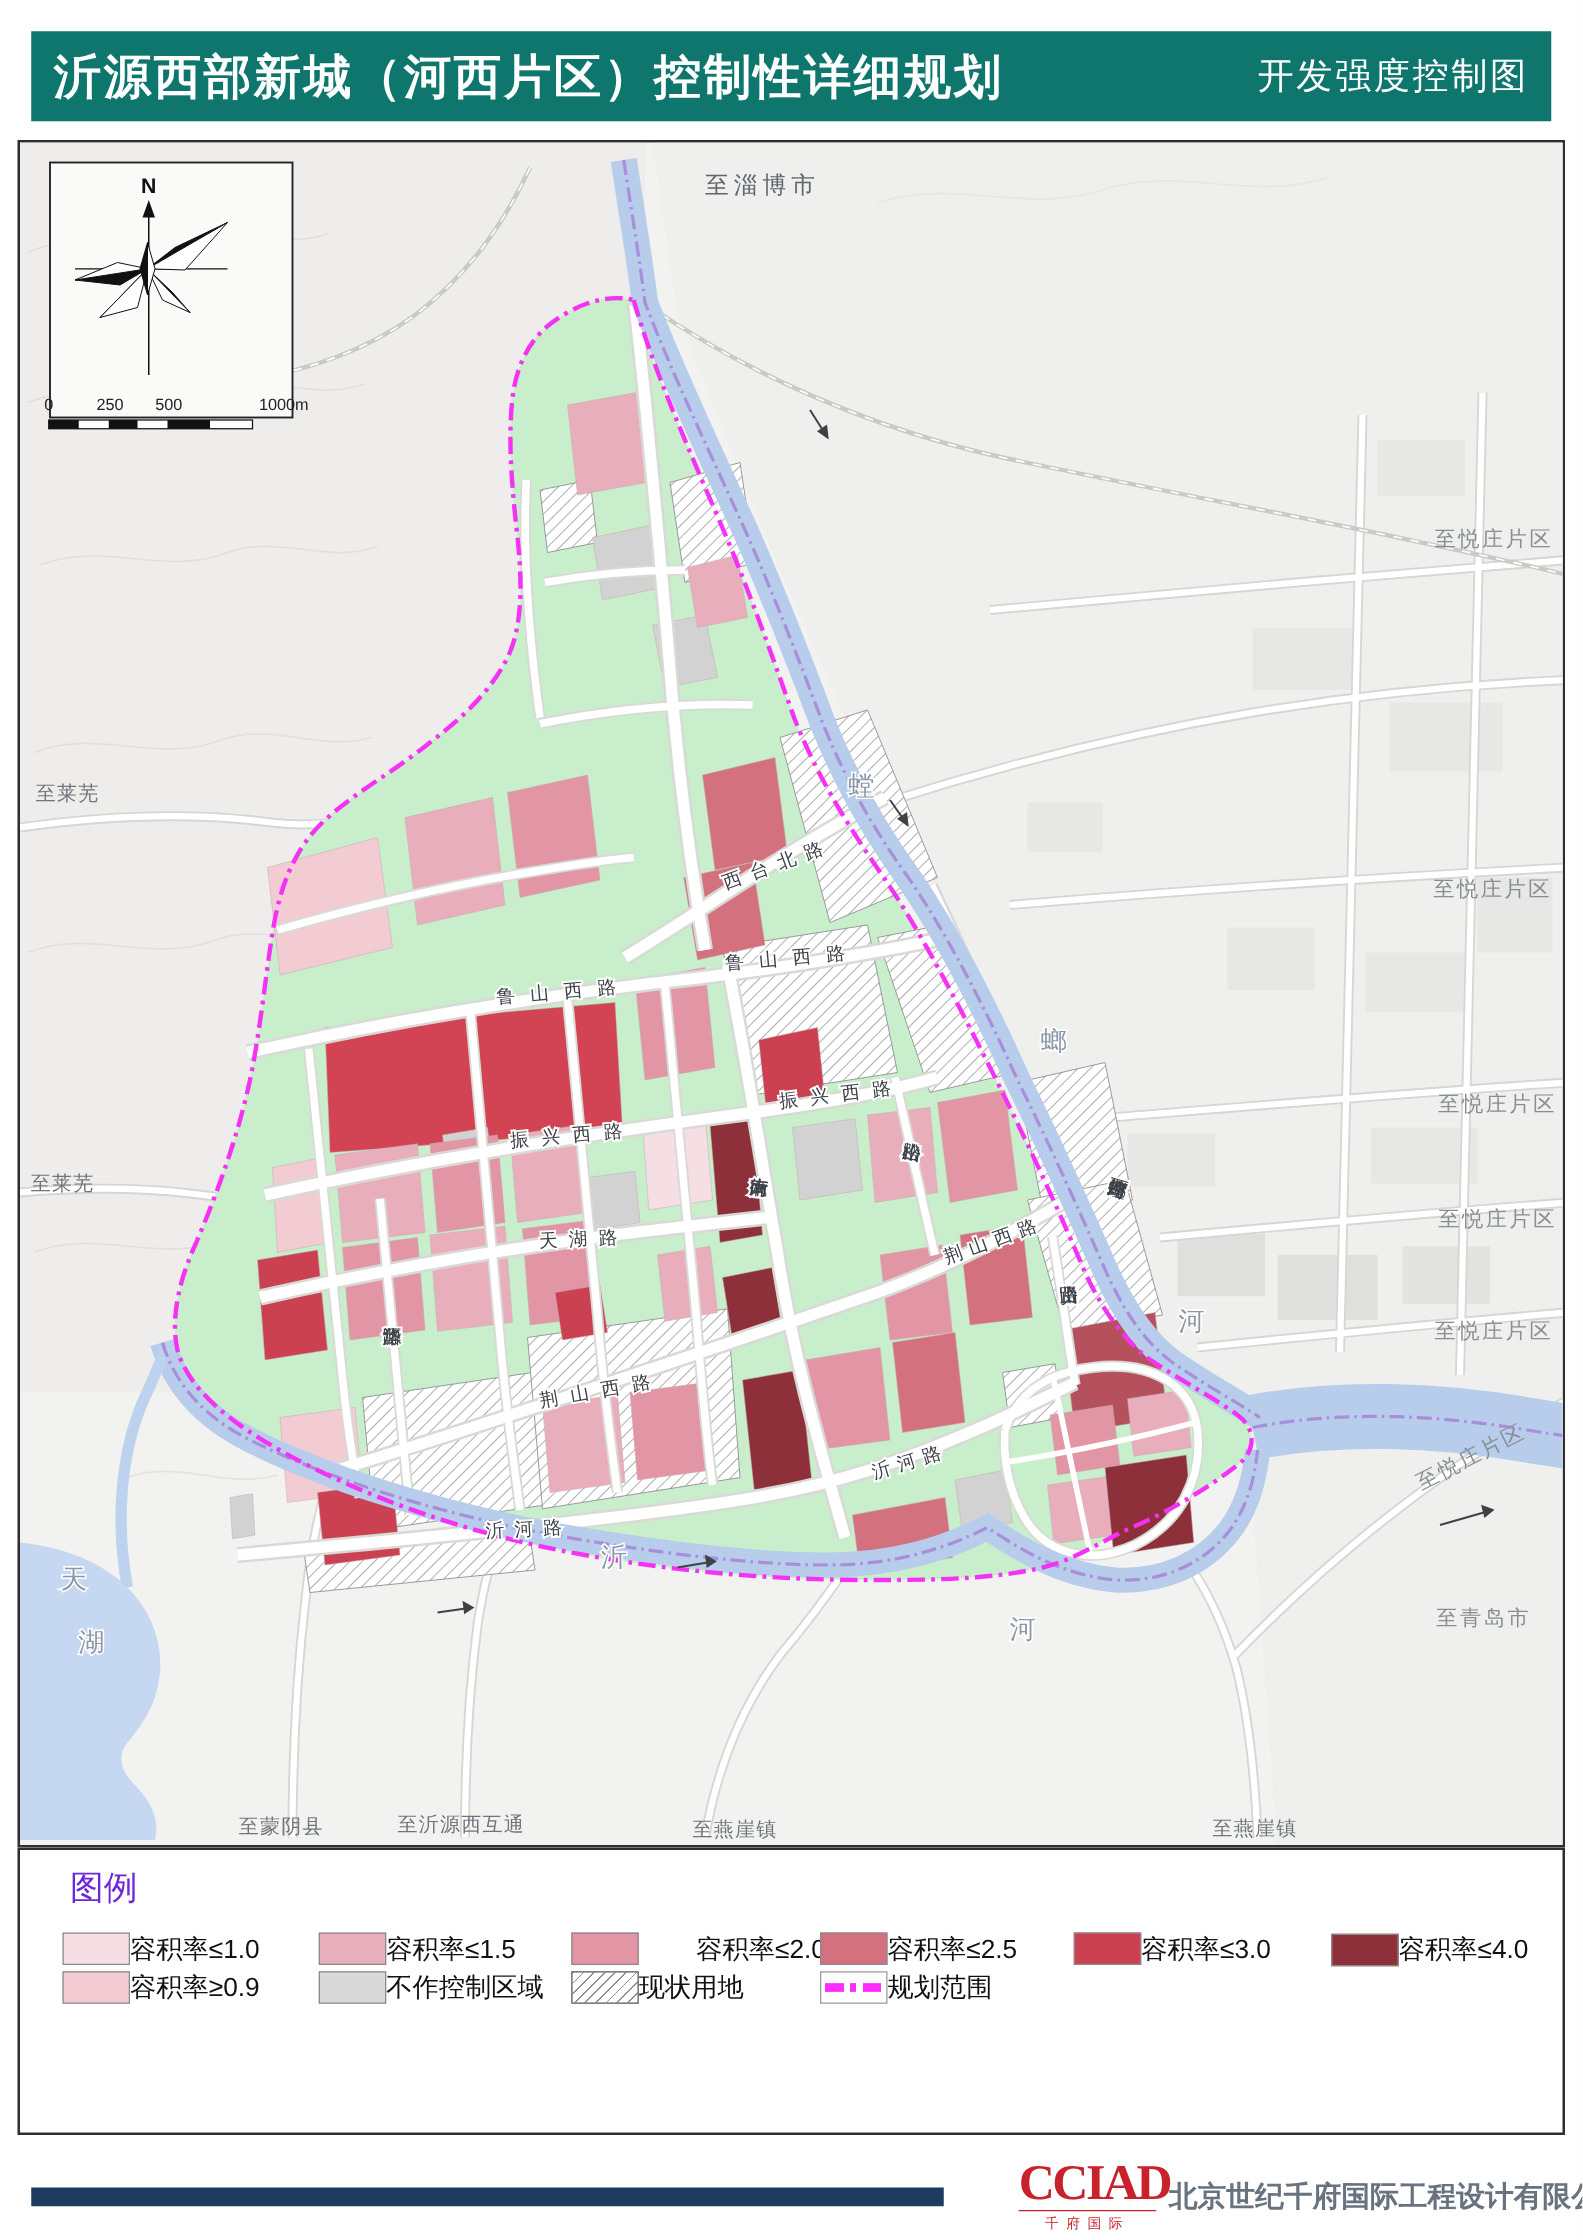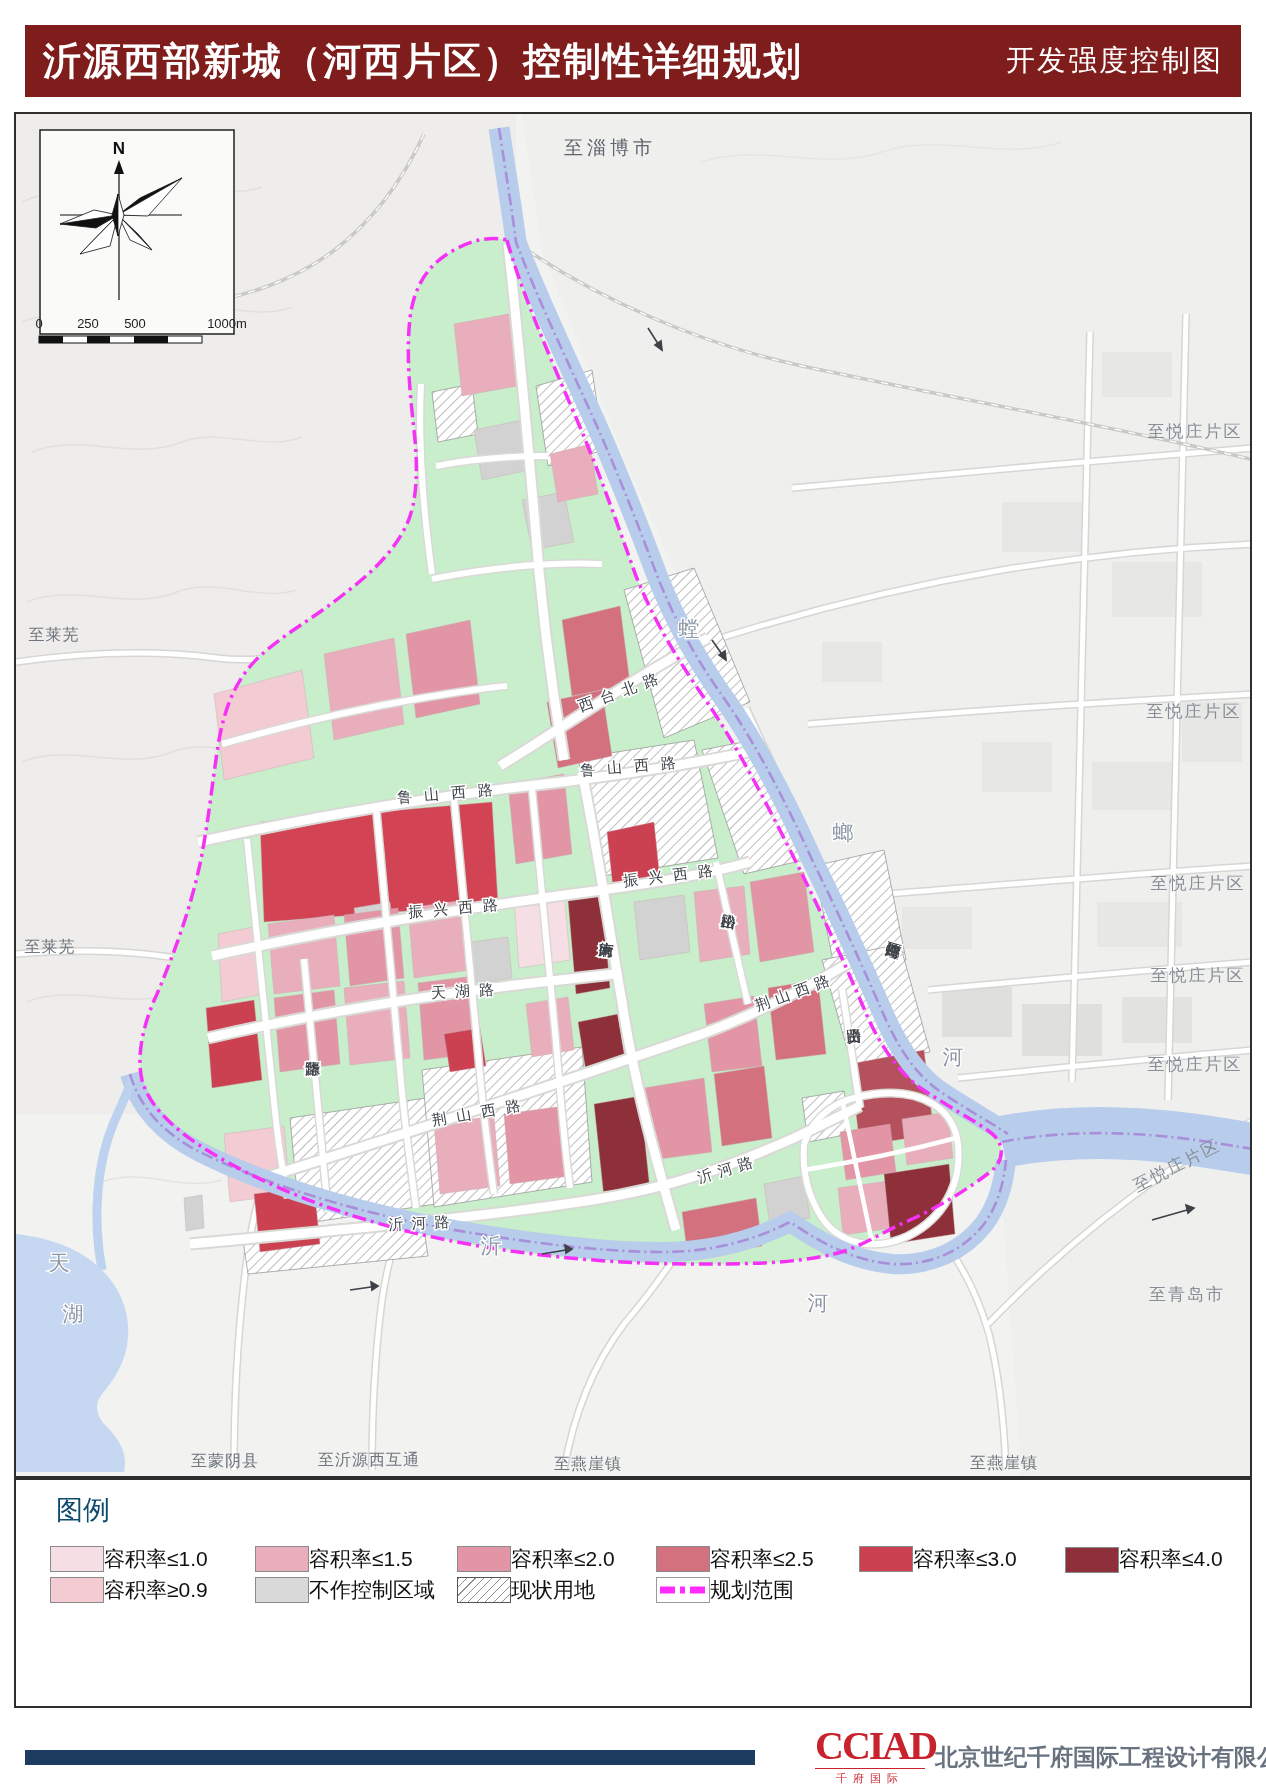--- a/index.html
+++ b/index.html
@@ -1,26 +1,26 @@
 <!DOCTYPE html>
 <html><head>
 <meta charset="utf-8">
 <style>
   html,body{margin:0;padding:0;background:#ffffff;}
   .page{position:relative;width:1266px;height:1792px;background:#fff;overflow:hidden;
         font-family:"Liberation Sans","DejaVu Sans",sans-serif;}
-  .titlebar{position:absolute;left:25px;top:25px;width:1216px;height:72px;background:#7f1d1d;
+  .titlebar{position:absolute;left:25px;top:25px;width:1216px;height:72px;background:#0f766e;
             display:flex;align-items:center;justify-content:space-between;box-sizing:border-box;padding:0 18px;}
   .titlebar .main-title{color:#fff;font-size:38px;font-weight:bold;letter-spacing:2px;white-space:nowrap;}
   .titlebar .sub-title{color:#fff;font-size:29px;font-weight:normal;letter-spacing:2px;white-space:nowrap;}
   .map-frame{position:absolute;left:14px;top:112px;width:1238px;height:1366px;border:2px solid #2e2e2e;
              box-sizing:border-box;background:#f3f3f1;overflow:hidden;}
   .legend-panel{position:absolute;left:14px;top:1478px;width:1238px;height:230px;background:#fff;
                 border:2px solid #2e2e2e;box-sizing:border-box;}
-  .legend-title{position:absolute;left:40px;top:12px;font-size:27px;color:#0c4a6e;}
+  .legend-title{position:absolute;left:40px;top:12px;font-size:27px;color:#6d28d9;}
   .legend-item{position:absolute;display:flex;align-items:center;}
   .legend-swatch{width:54px;height:26px;border:1px solid #8a8a8a;box-sizing:border-box;flex:0 0 auto;}
   .legend-label{margin-left:0;font-size:21px;color:#111;white-space:nowrap;}
   .swatch-hatch{background:repeating-linear-gradient(315deg,#ffffff 0 5px,#8f8f8f 5px 6px);border:1px solid #555;}
   .swatch-boundary{background:#fff;border:1px solid #9a9a9a;position:relative;}
   .swatch-boundary .bline{position:absolute;left:3px;right:3px;top:50%;height:7px;transform:translateY(-50%);
      background:repeating-linear-gradient(90deg,#ff2bff 0 15px,#ffffff 15px 20px,#ff2bff 20px 25px,#ffffff 25px 30px);}
   .footer-bar{position:absolute;left:25px;top:1750px;width:730px;height:15px;background:#1e3c60;}
   .footer-logo{position:absolute;left:815px;top:1726px;width:110px;text-align:center;}
   .footer-logo .logo-main{font-family:"Liberation Serif","DejaVu Serif",serif;font-size:40px;line-height:40px;
@@ -362,21 +362,21 @@
   <div class="legend-panel">
     <div class="legend-title">图例</div>
     <div class="legend-item" style="left:34px;top:65px;">
       <div class="legend-swatch" style="background: rgb(245, 223, 229);"></div>
       <div class="legend-label">容积率≤1.0</div>
     </div>
     <div class="legend-item" style="left:239px;top:65px;">
       <div class="legend-swatch" style="background: rgb(233, 174, 187);"></div>
       <div class="legend-label">容积率≤1.5</div>
     </div>
-    <div class="legend-item" style="left:441px;top:65px;">
+    <div class="legend-item" style="left:441px;top:65px;gap:46px;">
       <div class="legend-swatch" style="background: rgb(226, 149, 165);"></div>
       <div class="legend-label">容积率≤2.0</div>
     </div>
     <div class="legend-item" style="left:640px;top:65px;">
       <div class="legend-swatch" style="background: rgb(211, 113, 127);"></div>
       <div class="legend-label">容积率≤2.5</div>
     </div>
     <div class="legend-item" style="left:843px;top:65px;">
       <div class="legend-swatch" style="background: rgb(203, 65, 81);"></div>
       <div class="legend-label">容积率≤3.0</div>

